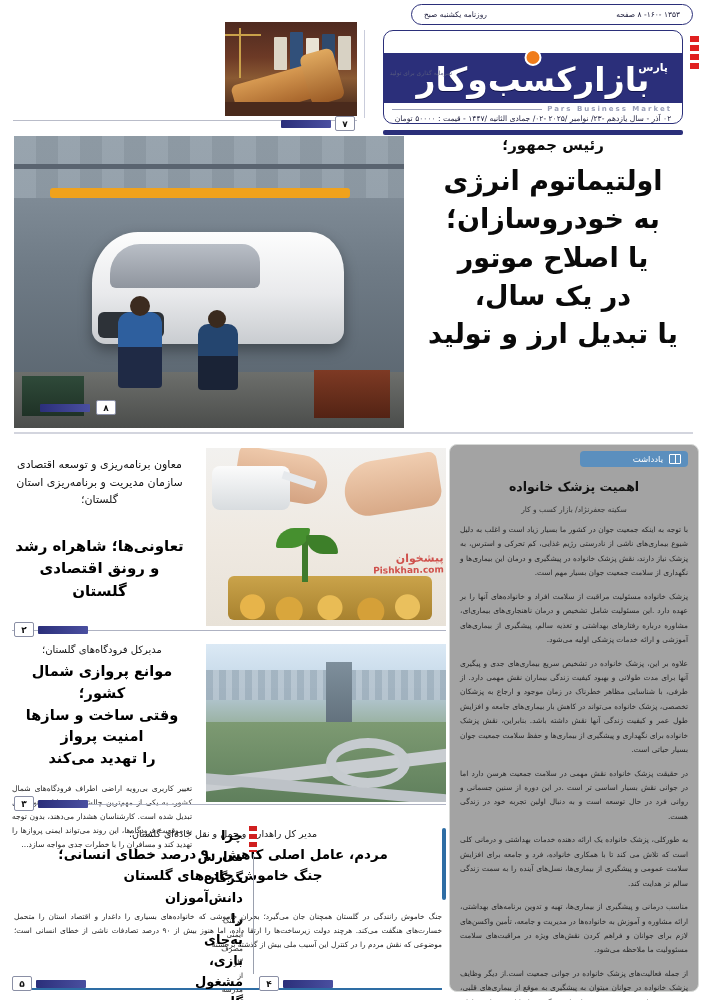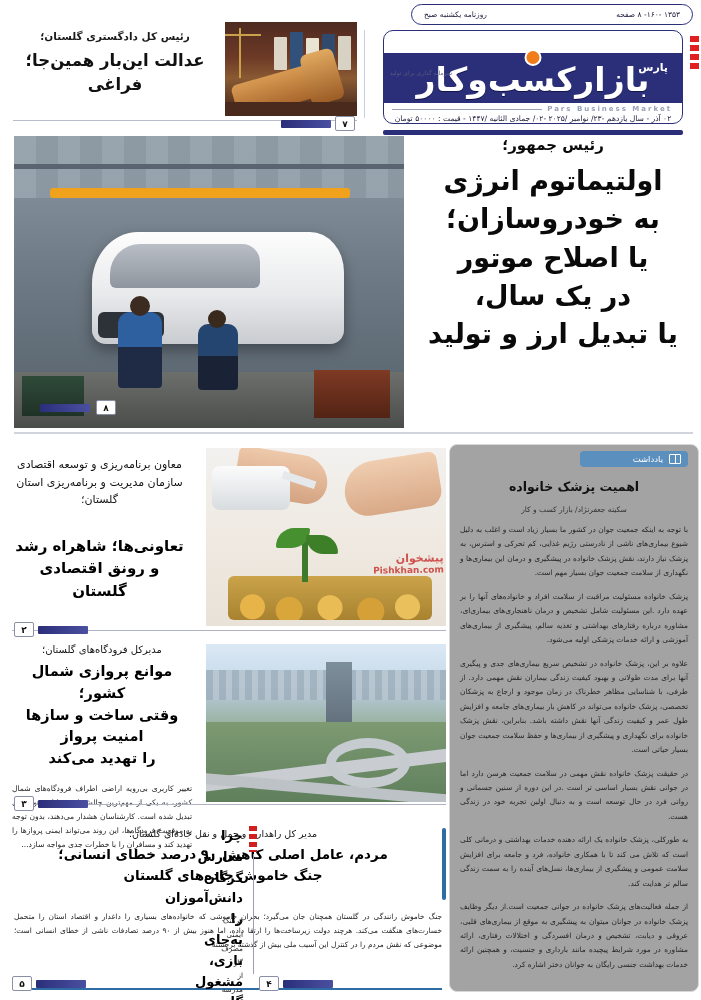--- a/index.html
+++ b/index.html
@@ -323,25 +323,20 @@
         <div class="tt-books">
             <i></i>
             <i></i>
             <i></i>
             <i></i>
             <i></i>
           </div>
         <div class="tt-scale"></div>
         <div class="tt-gavel"></div>
         <div class="tt-base"></div>
-      </div>
-      <div class="teaser-top-text">
-        <div class="tt-kicker">رئیس کل دادگستری گلستان؛</div>
-        <div class="tt-head">عدالت این‌بار همین‌جا؛</div>
-        <div class="tt-head">فراغی</div>
       </div>
       <div class="teaser-top-rule"></div>
       <div class="pagetag" style="right:26px; top:100px;"></div>
       <div class="pagebadge" style="right:2px; top:96px;">۷</div>
     </div>
 
     <div class="mast-right">
       <div class="mast-sidebars">
           <i></i>
           <i></i>
@@ -443,20 +438,21 @@
       <span>یادداشت</span>
     </div>
     <div class="note-title">اهمیت پزشک خانواده</div>
     <div class="note-byline">سکینه جعفرنژاد/ بازار کسب و کار</div>
     <div class="note-body">
       <p>با توجه به اینکه جمعیت جوان در کشور ما بسیار زیاد است و اغلب به دلیل شیوع بیماری‌های ناشی از نادرستی رژیم غذایی، کم تحرکی و استرس، به پزشک نیاز دارند، نقش پزشک خانواده در پیشگیری و درمان این بیماری‌ها و نگهداری از سلامت جمعیت جوان بسیار مهم است.</p>
       <p>پزشک خانواده مسئولیت مراقبت از سلامت افراد و خانواده‌های آنها را بر عهده دارد .این مسئولیت شامل تشخیص و درمان ناهنجاری‌های بیماری‌ای، مشاوره درباره رفتارهای بهداشتی و تغذیه سالم، پیشگیری از بیماری‌های آموزشی و ارائه خدمات پزشکی اولیه می‌شود.</p>
       <p>علاوه بر این، پزشک خانواده در تشخیص سریع بیماری‌های جدی و پیگیری آنها برای مدت طولانی و بهبود کیفیت زندگی بیماران نقش مهمی دارد. از طرفی، با شناسایی مظاهر خطرناک در زمان موجود و ارجاع به پزشکان تخصصی، پزشک خانواده می‌تواند در کاهش بار بیماری‌های جامعه و افزایش طول عمر و کیفیت زندگی آنها نقش داشته باشد. بنابراین، نقش پزشک خانواده برای نگهداری و پیشگیری از بیماری‌ها و حفظ سلامت جمعیت جوان بسیار حیاتی است.</p>
       <p>در حقیقت پزشک خانواده نقش مهمی در سلامت جمعیت هرسن دارد اما در جوانی نقش بسیار اساسی تر است .در این دوره از سنین جسمانی و روانی فرد در حال توسعه است و به دنبال اولین تجربه خود در زندگی هست.</p>
       <p>به طورکلی، پزشک خانواده یک ارائه دهنده خدمات بهداشتی و درمانی کلی است که تلاش می کند تا با همکاری خانواده، فرد و جامعه برای افزایش سلامت عمومی و پیشگیری از بیماری‌ها، نسل‌های آینده را به سمت زندگی سالم تر هدایت کند.</p>
+      <p>مناسب درمانی و پیشگیری از بیماری‌ها، تهیه و تدوین برنامه‌های بهداشتی، ارائه مشاوره و آموزش به خانواده‌ها در مدیریت و جامعه، تأمین واکسن‌های لازم برای جوانان و فراهم کردن نقش‌های ویژه در مراقبت‌های سلامت مسئوولیت ما ملاحظه می‌شود.</p>
       <p>از جمله فعالیت‌های پزشک خانواده در جوانی جمعیت است.از دیگر وظایف پزشک خانواده در جوانان میتوان به پیشگیری به موقع از بیماری‌های قلبی، عروقی و دیابت، تشخیص و درمان افسردگی و اختلالات رفتاری، ارائه مشاوره در مورد شرایط پیچیده مانند بارداری و جنسیت، و همچنین ارائه خدمات بهداشت جنسی رایگان به جوانان دختر اشاره کرد.</p>
     </div>
   </div>
 
   <div class="bot-road">
     <div class="bar"></div>
     <div class="kicker">مدیر کل راهداری و حمل و نقل جاده‌ای گلستان؛</div>
     <div class="head">
       <div>مردم، عامل اصلی کاهش ۹۰ درصد خطای انسانی؛</div>
       <div>جنگ خاموش جاده‌های گلستان</div>

